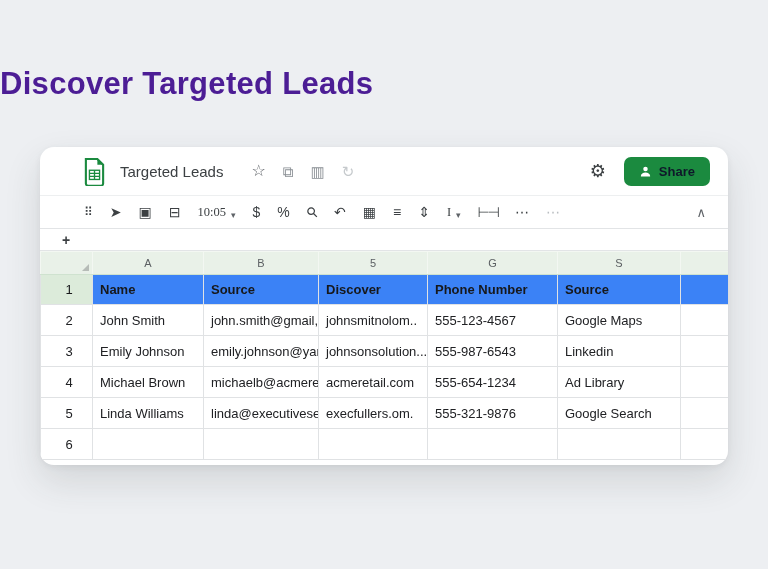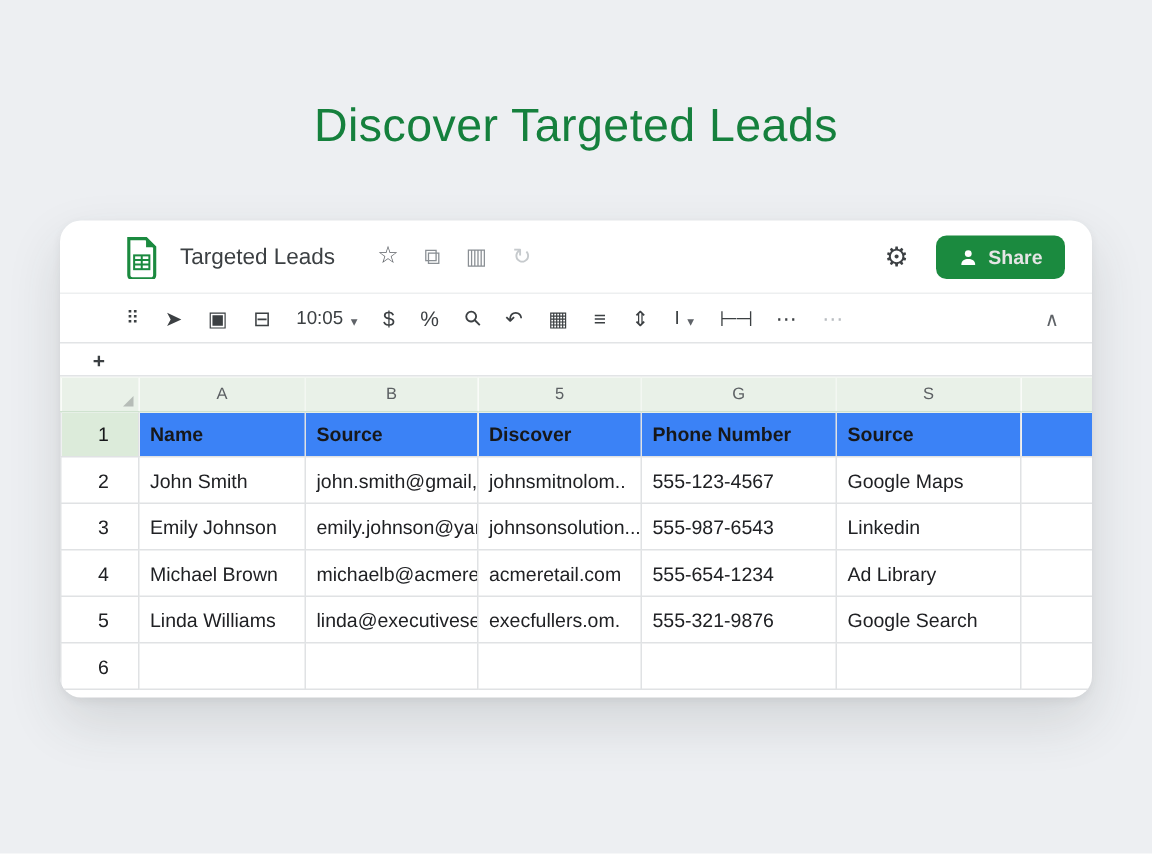--- a/index.html
+++ b/index.html
@@ -6,22 +6,22 @@
   html,body { margin:0; padding:0; }
   body {
     width:768px; height:569px;
     background:#edeff2;
     font-family:"Liberation Sans", sans-serif;
     position:relative;
     overflow:hidden;
   }
   .headline {
     position:absolute; top:66px; left:0; right:0;
-    text-align:center;
-    font-size:31px; font-weight:400; color:#15803d;
+    text-align:left;
+    font-size:31px; font-weight:700; color:#4c1d95;
     letter-spacing:.3px;
   }
   .card {
     position:absolute; left:40px; top:147px;
     width:688px; height:318px;
     background:#ffffff;
     border-radius:14px;
     box-shadow:0 16px 36px rgba(50,55,60,.14), 0 2px 6px rgba(50,55,60,.07);
     overflow:hidden;
   }
@@ -34,39 +34,39 @@
   .sheets-logo { display:flex; align-items:center; }
   .doc-title { font-size:15px; color:#3c4043; margin-left:14px; white-space:nowrap; }
   .hdr-icons { display:flex; align-items:center; gap:17px; margin-left:28px; }
   .hdr-icon { font-size:15px; color:#8a8f94; line-height:1; cursor:default; }
   .hdr-icon.star { color:#5f6368; font-size:16px; }
   .hdr-icon.faint { color:#c6cacd; }
   .spacer { flex:1; }
   .gear-btn { font-size:18px; color:#3c4043; margin-right:18px; line-height:1; }
   .share-btn {
     display:flex; align-items:center; gap:7px;
-    background:#1b8a3f; color:#e5e5e5;
+    background:#1b8a3f; color:#0f172a;
     border:none; border-radius:7px;
     padding:7px 15px; font-size:13px; font-weight:700;
     font-family:"Liberation Sans", sans-serif;
     cursor:pointer;
   }
   
   .toolbar {
     height:34px;
     border-top:1px solid #edeff0;
     border-bottom:1px solid #e2e4e6;
     display:flex; align-items:center; gap:17px;
     padding:0 22px 0 44px;
     color:#3c4043; font-size:14px;
   }
   .tb-icon { line-height:1; cursor:default; }
   .tb-icon.small { font-size:12px; }
   .rot { display:inline-block; transform:rotate(-45deg); }
-  .zoom-select { display:flex; align-items:flex-end; gap:5px; font-size:12.5px; cursor:pointer; }
+  .zoom-select { display:flex; align-items:flex-end; gap:5px; font-size:12.5px; cursor:pointer;font-family:Liberation Serif, serif; }
   .caret { font-size:9px; color:#5f6368; }
   .merge { letter-spacing:-2px; }
   .light { color:#b9bdc1; }
   .collapse { margin-left:auto; font-size:13px; color:#5f6368; }
   
   .grid-strip {
     height:22px;
     border-bottom:1px solid #e2e4e6;
     position:relative;
   }

